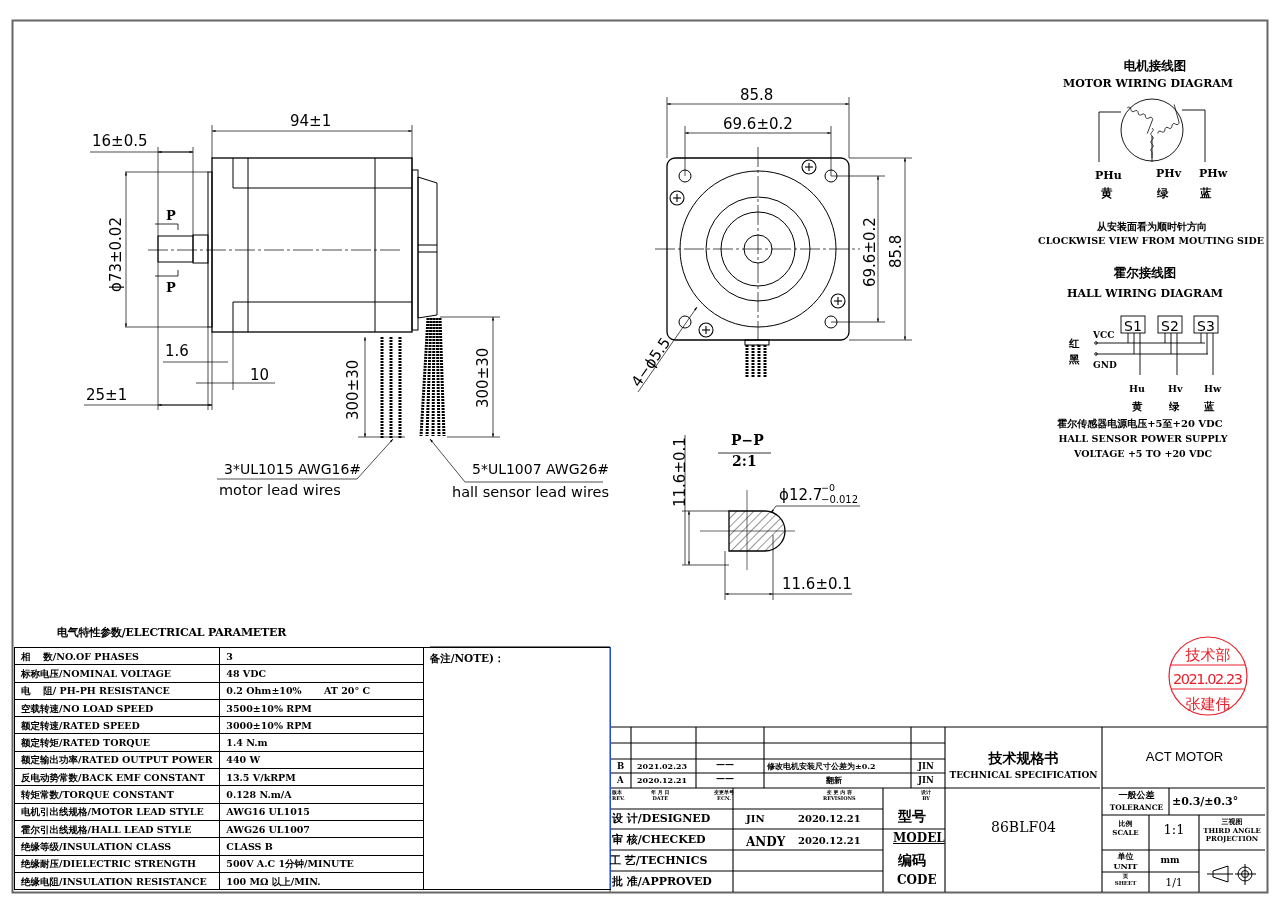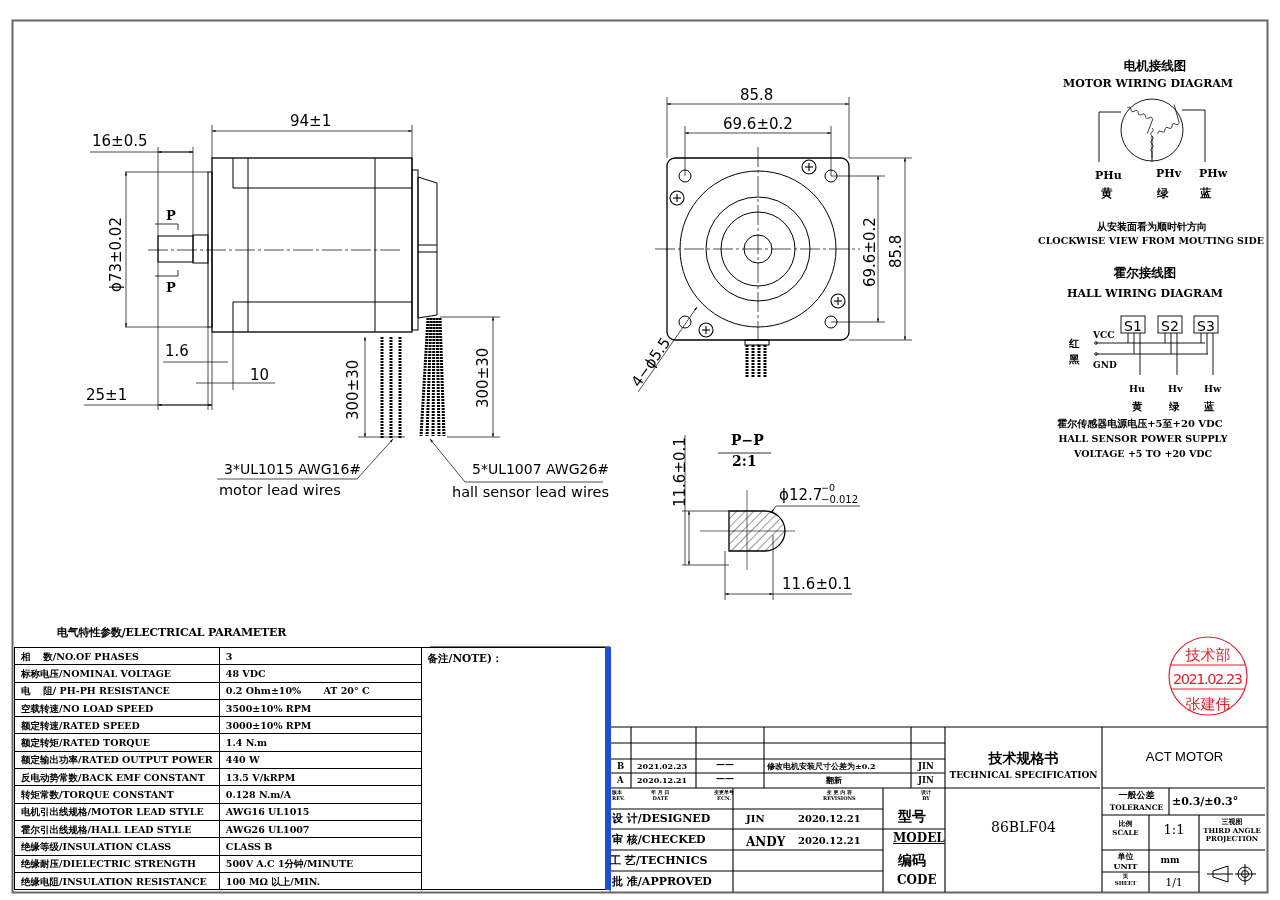--- a/index.html
+++ b/index.html
@@ -5,21 +5,21 @@
   html,body{margin:0;padding:0;background:#fff;}
   body{width:1280px;height:900px;position:relative;overflow:hidden;font-family:"DejaVu Sans",sans-serif;color:#000;}
   #sheet{position:absolute;left:0;top:0;width:1280px;height:900px;}
   svg text{font-family:"DejaVu Sans",sans-serif;}
   .ser{font-family:"DejaVu Serif",serif;font-weight:bold;}
   .ep-title{position:absolute;left:14px;top:625px;font-family:"DejaVu Serif",serif;font-weight:bold;font-size:11px;letter-spacing:-0.2px;margin-left:43px;}
   table.ep{position:absolute;left:14px;top:647px;border-collapse:collapse;width:597px;font-family:"DejaVu Serif",serif;font-weight:bold;font-size:9.5px;}
   table.ep td{border:1px solid #000;height:16.3px;padding:0 0 0 6px;line-height:15px;white-space:nowrap;overflow:hidden;}
   table.ep td.k{width:198px;}
   table.ep td.v{width:196px;}
-  table.ep td.note{width:180px;vertical-align:top;padding-top:3px;font-size:10.5px;border-right:6px solid #1d4ed8;}
+  table.ep td.note{width:180px;vertical-align:top;padding-top:3px;font-size:10.5px;border-right:1px solid #1d4ed8;}
   .tb{position:absolute;font-family:"DejaVu Serif",serif;font-weight:bold;color:#000;white-space:nowrap;}
 </style>
 </head>
 <body>
 
 <div id="sheet">
 <svg width="1280" height="900" viewBox="0 0 1280 900" xmlns="http://www.w3.org/2000/svg">
   <defs>
     <marker id="arr" viewBox="0 0 10 10" refX="10" refY="5" markerWidth="7" markerHeight="5" orient="auto-start-reverse">
       <path d="M0,2 L10,5 L0,8 z" fill="#000"></path>

